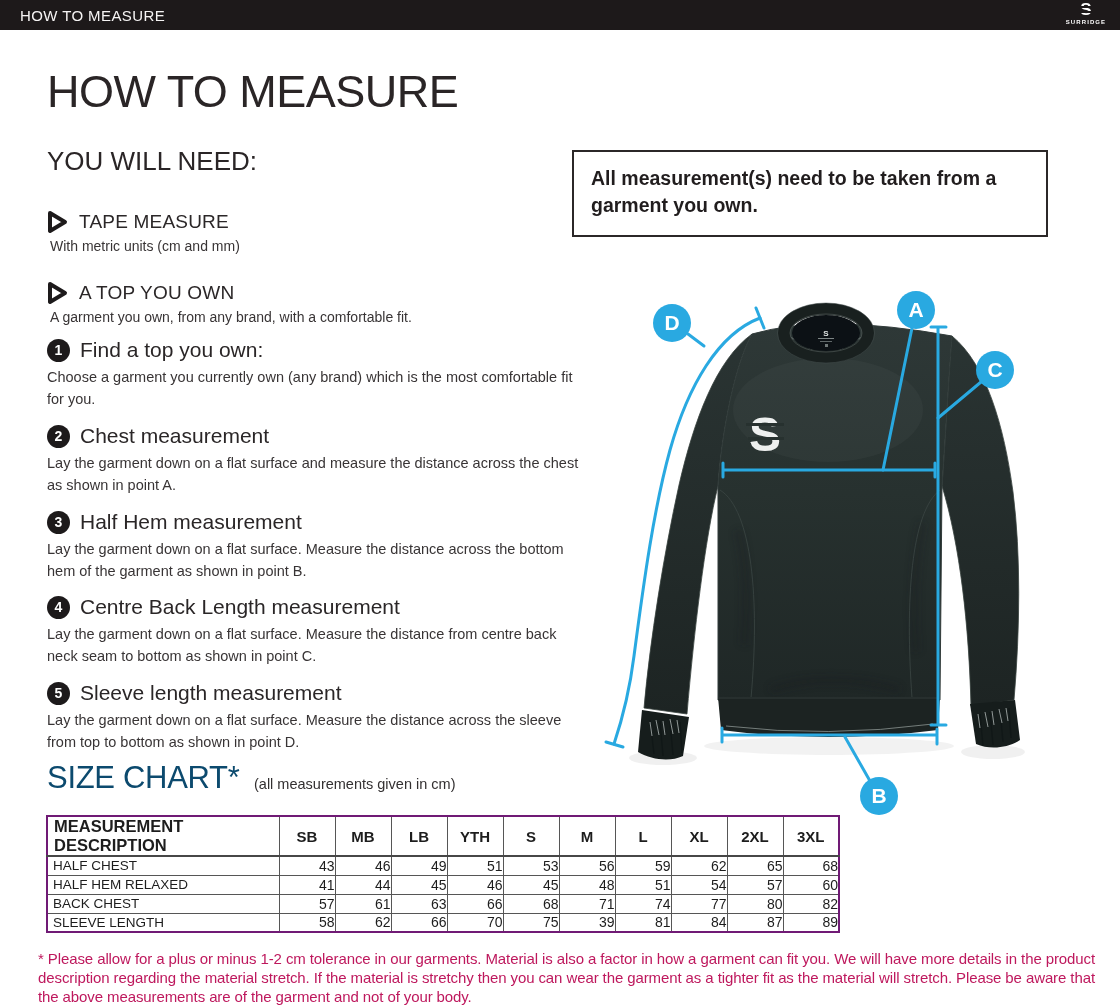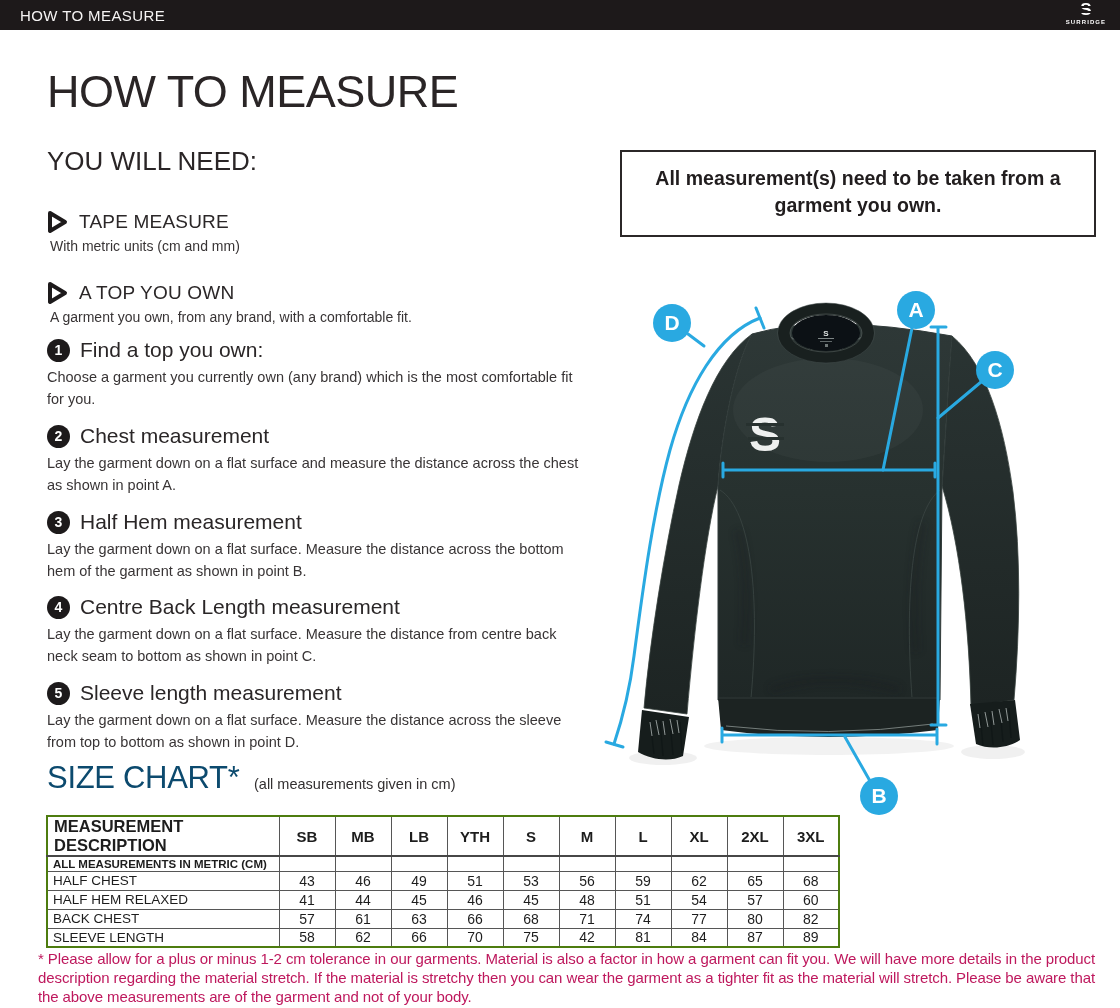--- a/index.html
+++ b/index.html
@@ -23,36 +23,36 @@
   .need-head { display:flex; align-items:center; gap:11px; }
   .need-label { font-size:19px; color:#2b2728; letter-spacing:.2px; }
   .need-desc { font-size:14px; color:#383435; margin-top:4px; margin-left:3px; }
 
   .step { position:absolute; left:47px; width:532px; }
   .step-head { display:flex; align-items:center; gap:10px; }
   .step-num { width:23px; height:23px; border-radius:50%; background:#1d1a1b; color:#fff; font-size:14px; font-weight:700; display:flex; align-items:center; justify-content:center; flex:0 0 23px; }
   .step-title { font-size:21px; color:#2a2627; }
   .step-desc { font-size:14.5px; color:#383435; line-height:1.5; margin-top:5px; }
 
-  .notice { position:absolute; left:620px; top:150px; width:476px; height:87px; border:2px solid #2b2728; padding:13px 17px; font-size:19.5px; font-weight:700; color:#211d1e; line-height:1.4;text-align:center; }
+  .notice { position:absolute; left:572px; top:150px; width:476px; height:87px; border:2px solid #2b2728; padding:13px 17px; font-size:19.5px; font-weight:700; color:#211d1e; line-height:1.4; }
 
   .sizechart-h { position:absolute; left:47px; top:760px; font-size:31px; font-weight:400; color:#0c4a6e; letter-spacing:-.3px; }
   .sizechart-note { position:absolute; left:254px; top:776px; font-size:14.5px; color:#333031; }
 
   table.size-table { position:absolute; left:46px; top:815px; border-collapse:collapse; table-layout:fixed; }
-  table.size-table { border:2px solid #4d7c0f; }
+  table.size-table { border:2px solid #701a75; }
   .size-table th, .size-table td { border:1px solid #565656; color:#1d1d1d; }
   .size-table col.desc-col { width:232px; }
   .size-table col.size-col { width:56px; }
   .size-table th.desc-h { font-size:16.5px; font-weight:700; text-align:left; padding-left:6px; height:28px; }
   .size-table th.size-h { font-size:15px; font-weight:700; text-align:center; }
   .size-table tr.note-row td { height:15px; font-size:11.5px; font-weight:700; padding-left:5px; }
   .size-table tr.data-row td { height:19px; font-size:13.5px; }
   .size-table tr.data-row td.lbl { padding-left:5px;margin-top:47px; }
-  .size-table tr.data-row td.val { text-align:center; font-size:14px;margin-left:16px; }
+  .size-table tr.data-row td.val { text-align:right; font-size:14px;margin-left:16px; }
   .size-table tr.head-row th { border-bottom:2px solid #474747; }
 
   .footnote { position:absolute; left:38px; top:949px; width:1064px; font-size:15px; color:#be185d; line-height:1.28; letter-spacing:-.1px; }
 
   .diagram { position:absolute; left:600px; top:270px; width:520px; height:560px; }
   .marker { position:absolute; width:38px; height:38px; border-radius:50%; background:#29a9e1; color:#fff; font-size:21px; font-weight:700; display:flex; align-items:center; justify-content:center; }
   .marker.mD { left:653px; top:304px; }
   .marker.mA { left:897px; top:291px; }
   .marker.mC { left:976px; top:351px; }
   .marker.mB { left:860px; top:777px; }
@@ -253,33 +253,20 @@
       <th class="size-h">MB</th>
       <th class="size-h">LB</th>
       <th class="size-h">YTH</th>
       <th class="size-h">S</th>
       <th class="size-h">M</th>
       <th class="size-h">L</th>
       <th class="size-h">XL</th>
       <th class="size-h">2XL</th>
       <th class="size-h">3XL</th>
     </tr>
-    <tr class="note-row">
-      <td>ALL MEASUREMENTS IN METRIC (CM)</td>
-      <td></td>
-          <td></td>
-          <td></td>
-          <td></td>
-          <td></td>
-          <td></td>
-          <td></td>
-          <td></td>
-          <td></td>
-          <td></td>
-    </tr>
     <tr class="data-row">
       <td class="lbl">HALF CHEST</td>
       <td class="val">43</td>
       <td class="val">46</td>
       <td class="val">49</td>
       <td class="val">51</td>
       <td class="val">53</td>
       <td class="val">56</td>
       <td class="val">59</td>
       <td class="val">62</td>
@@ -312,21 +299,21 @@
       <td class="val">80</td>
       <td class="val">82</td>
     </tr>
     <tr class="data-row">
       <td class="lbl">SLEEVE LENGTH</td>
       <td class="val">58</td>
       <td class="val">62</td>
       <td class="val">66</td>
       <td class="val">70</td>
       <td class="val">75</td>
-      <td class="val">42</td>
+      <td class="val">39</td>
       <td class="val">81</td>
       <td class="val">84</td>
       <td class="val">87</td>
       <td class="val">89</td>
     </tr>
   </tbody>
     </table>
 
   <div class="footnote">* Please allow for a plus or minus 1-2 cm tolerance in our garments. Material is also a factor in how a garment can fit you. We will have more details in the product description regarding the material stretch.  If the material is stretchy then you can wear the garment as a tighter fit as the material will stretch.  Please be aware that the above measurements are of the garment and not of your body.</div>
 

